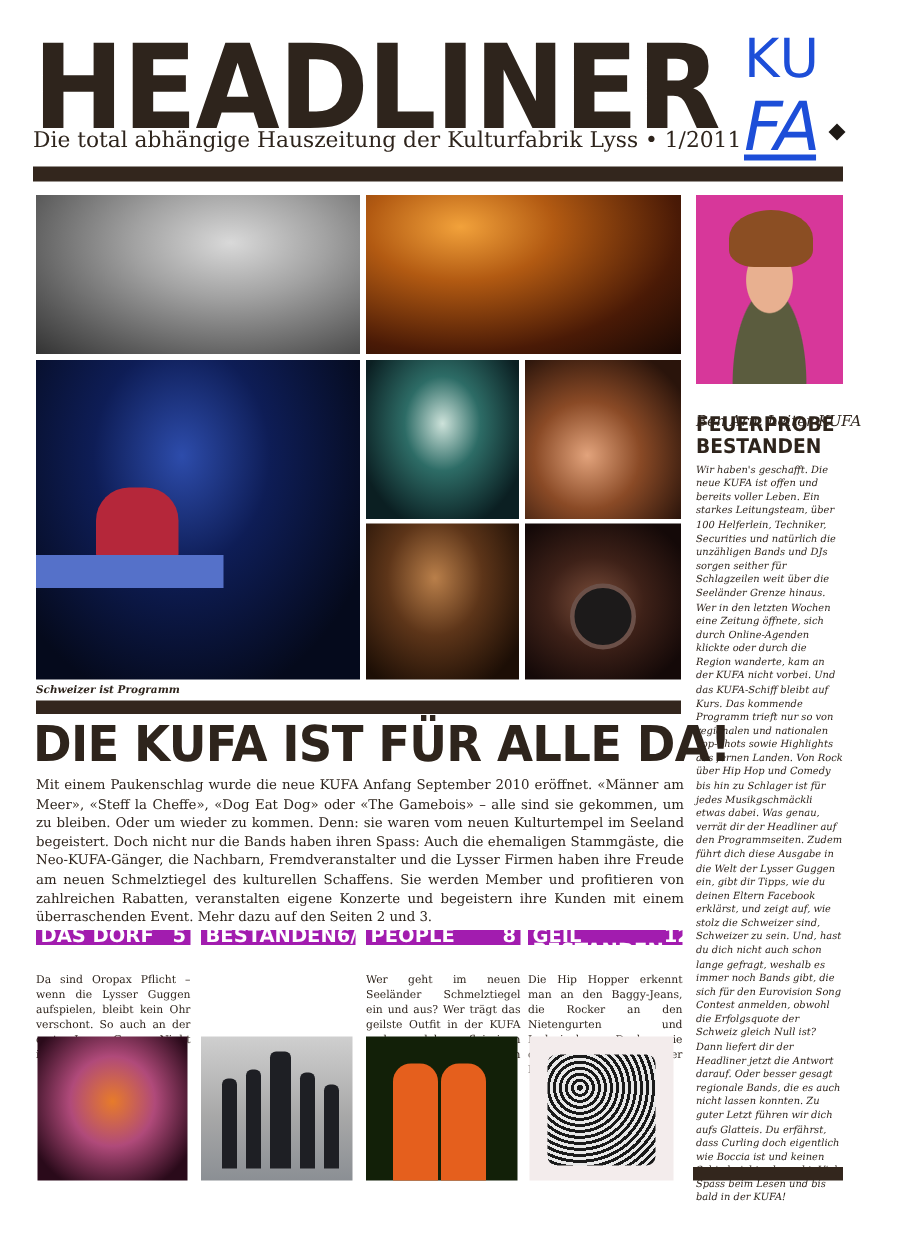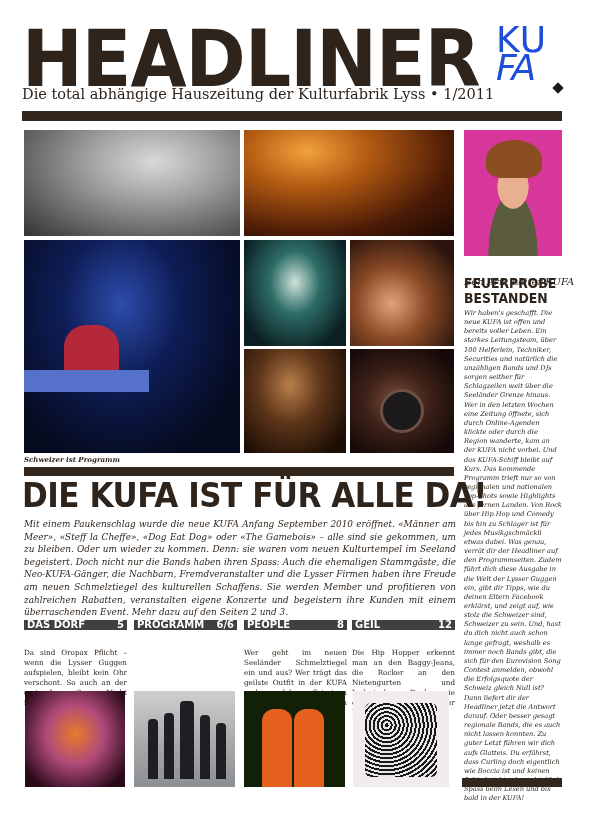--- a/index.html
+++ b/index.html
@@ -15,21 +15,21 @@
   .masthead-sub {
     position: absolute; left: 22px; top: 86px;
     font-family: "DejaVu Serif", serif; font-size: 14.5px; color: #2e241c;
     white-space: nowrap;
   }
   .logo {
     position: absolute; left: 490px; top: 24px; width: 80px; height: 80px;
     font-family: "DejaVu Sans", sans-serif; color: #1d4ed8;
   }
   .logo .l1 { position: absolute; left: 6px; top: -2px; font-size: 36px; line-height: 36px; letter-spacing: 1px; font-weight: normal; }
-  .logo .l2 { position: absolute; left: 6px; top: 26px; font-size: 36px; line-height: 36px; letter-spacing: -3px; font-style: italic; }
+  .logo .l2 { position: absolute; left: 6px; top: 43px; font-size: 45px; line-height: 36px; letter-spacing: -3px; font-style: italic; text-decoration: underline; }
   .logo .dot { position: absolute; left: 64px; top: 60px; width: 8px; height: 8px; background: #1e1915; transform: rotate(45deg); }
 
   .bar { position: absolute; background: #33261d; }
   .bar-top { left: 22px; top: 111px; width: 540px; height: 10px; }
 
   .photo { position: absolute; overflow: hidden; }
   .ph1 { left: 24px; top: 130px; width: 216px; height: 106px;
     background: radial-gradient(ellipse at 60% 30%, #d9d9d9 0%, #a2a2a2 35%, #5c5c5c 75%, #333 100%); }
   .ph2 { left: 244px; top: 130px; width: 210px; height: 106px;
     background: radial-gradient(ellipse at 30% 20%, #f2a23b 0%, #b25a12 30%, #4a1a06 70%, #1a0904 100%); }
@@ -53,27 +53,26 @@
   .headline {
     position: absolute; left: 22px; top: 478px;
     font-family: "DejaVu Sans", sans-serif; font-weight: bold; font-size: 33px; line-height: 36px;
     color: #2e241c; letter-spacing: -0.5px; white-space: nowrap;
     transform: scaleX(0.94); transform-origin: left top;
   }
   .lead {
     position: absolute; left: 24px; top: 518px; width: 432px;
     font-family: "DejaVu Serif", serif; font-size: 8.9px; line-height: 12.6px; color: #2e241c;
     text-align: justify;
-    font-style: italic;
   }
 
   .teaser { position: absolute; top: 620px; width: 103px; }
   .teaser .head {
-    height: 10px; background: #404040; color: #fff;
-    font-family: "DejaVu Sans", sans-serif; font-weight: bold; font-size: 10px; line-height: 10px;
+    height: 10px; background: #a21caf; color: #fff;
+    font-family: "DejaVu Sans", sans-serif; font-weight: bold; font-size: 13px; line-height: 10px;
     padding: 0 3px; display: flex; justify-content: space-between;
   }
   .teaser .body {
     margin-top: 18px; font-family: "DejaVu Serif", serif; font-size: 7.2px; line-height: 10px; color: #2e241c;
     text-align: justify;
   }
   .t1 { left: 24px; } .t2 { left: 134px; } .t3 { left: 244px; } .t4 { left: 352px; }
 
   .thumb { position: absolute; top: 691px; height: 96px; }
   .th1 { left: 25px; width: 100px; background: radial-gradient(ellipse at 50% 45%, #e77b2a 0%, #b04a7a 40%, #2a0a1a 85%); }
@@ -134,21 +133,21 @@
 
 <div class="teaser t1">
   <div class="head">
     <span>DAS DORF</span>
     <span>5</span>
   </div>
   <p class="body">Da sind Oropax Pflicht – wenn die Lysser Guggen aufspielen, bleibt kein Ohr verschont. So auch an der ersten Lysser Guggen Night in der KUFA.</p>
 </div>
 <div class="teaser t2">
   <div class="head">
-    <span>PROGRAMM</span>
+    <span>BESTANDEN</span>
     <span>6/6</span>
   </div>
 </div>
 <div class="teaser t3">
   <div class="head">
     <span>PEOPLE</span>
     <span>8</span>
   </div>
   <p class="body">Wer geht im neuen Seeländer Schmelztiegel ein und aus? Wer trägt das geilste Outfit in der KUFA und welche fleissigen Bienchen betreiben eigentlich dieses Haus?</p>
 </div>

